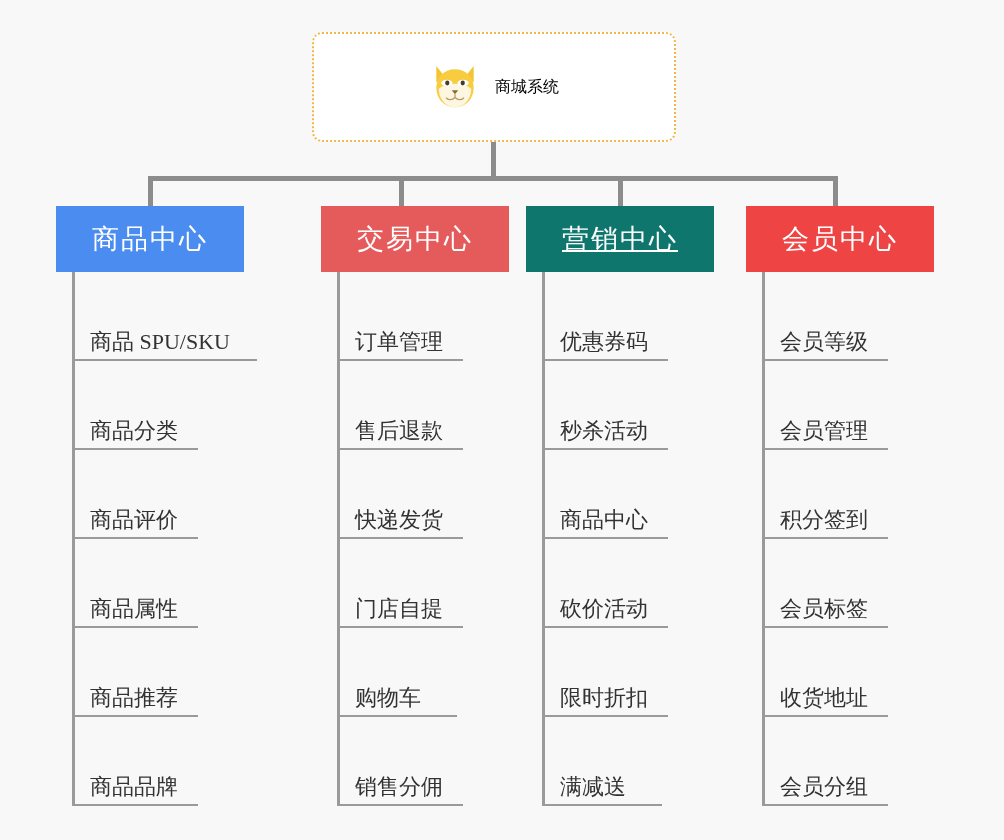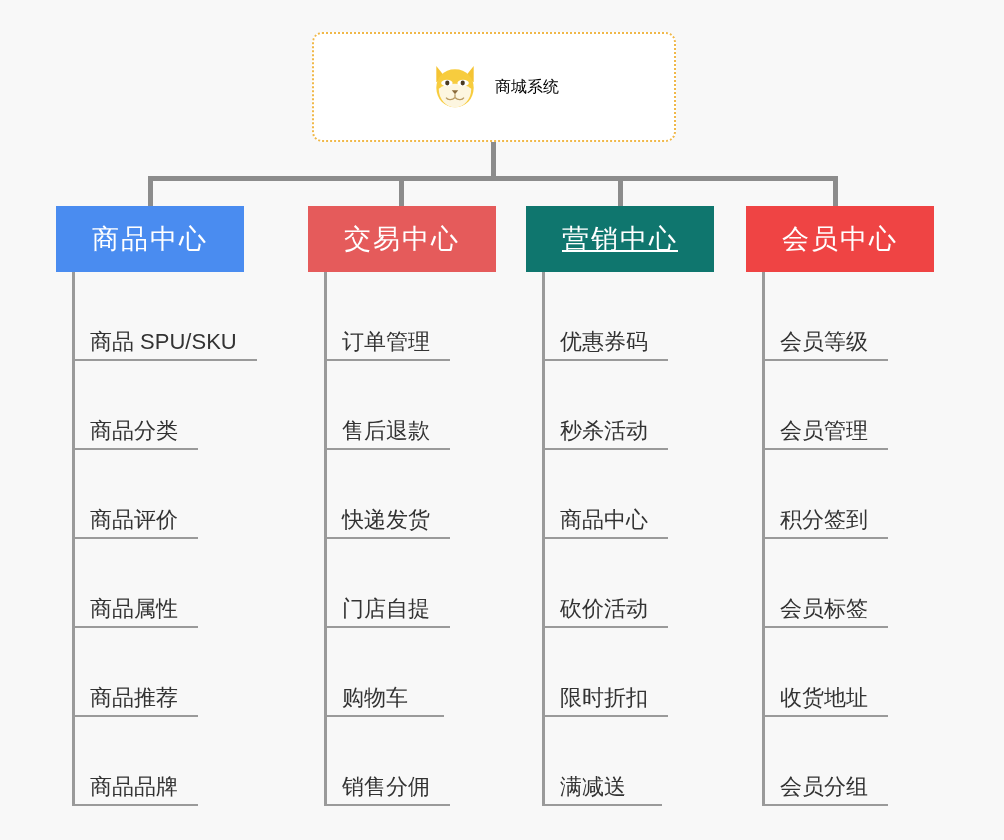--- a/index.html
+++ b/index.html
@@ -67,21 +67,21 @@
     background: #8c8c8c;
   }
 
   
   .column {
     position: absolute;
     top: 206px;
     width: 188px;
   }
   #col-0 { left: 56px;  }
-  #col-1 { left: 308px; }
+  #col-1 { left: 321px; }
   #col-2 { left: 526px; }
   #col-3 { left: 746px; }
 
   .cat-header {
     width: 188px;
     height: 66px;
     box-sizing: border-box;
     border-radius: 0;
     display: flex;
     align-items: center;
@@ -119,20 +119,21 @@
     padding-left: 34px;
   }
   .leaf-label {
     position: relative;
     display: inline-block;
     font-size: 22px;
     line-height: 1.15;
     color: #333333;
     white-space: nowrap;
     padding-bottom: 7px;
+    font-family: Liberation Serif, serif;
   }
   .leaf-underline {
     position: absolute;
     left: 16px;
     bottom: 0;
     height: 2px;
     background: #9a9a9a;
   }
 </style>
 </head>

